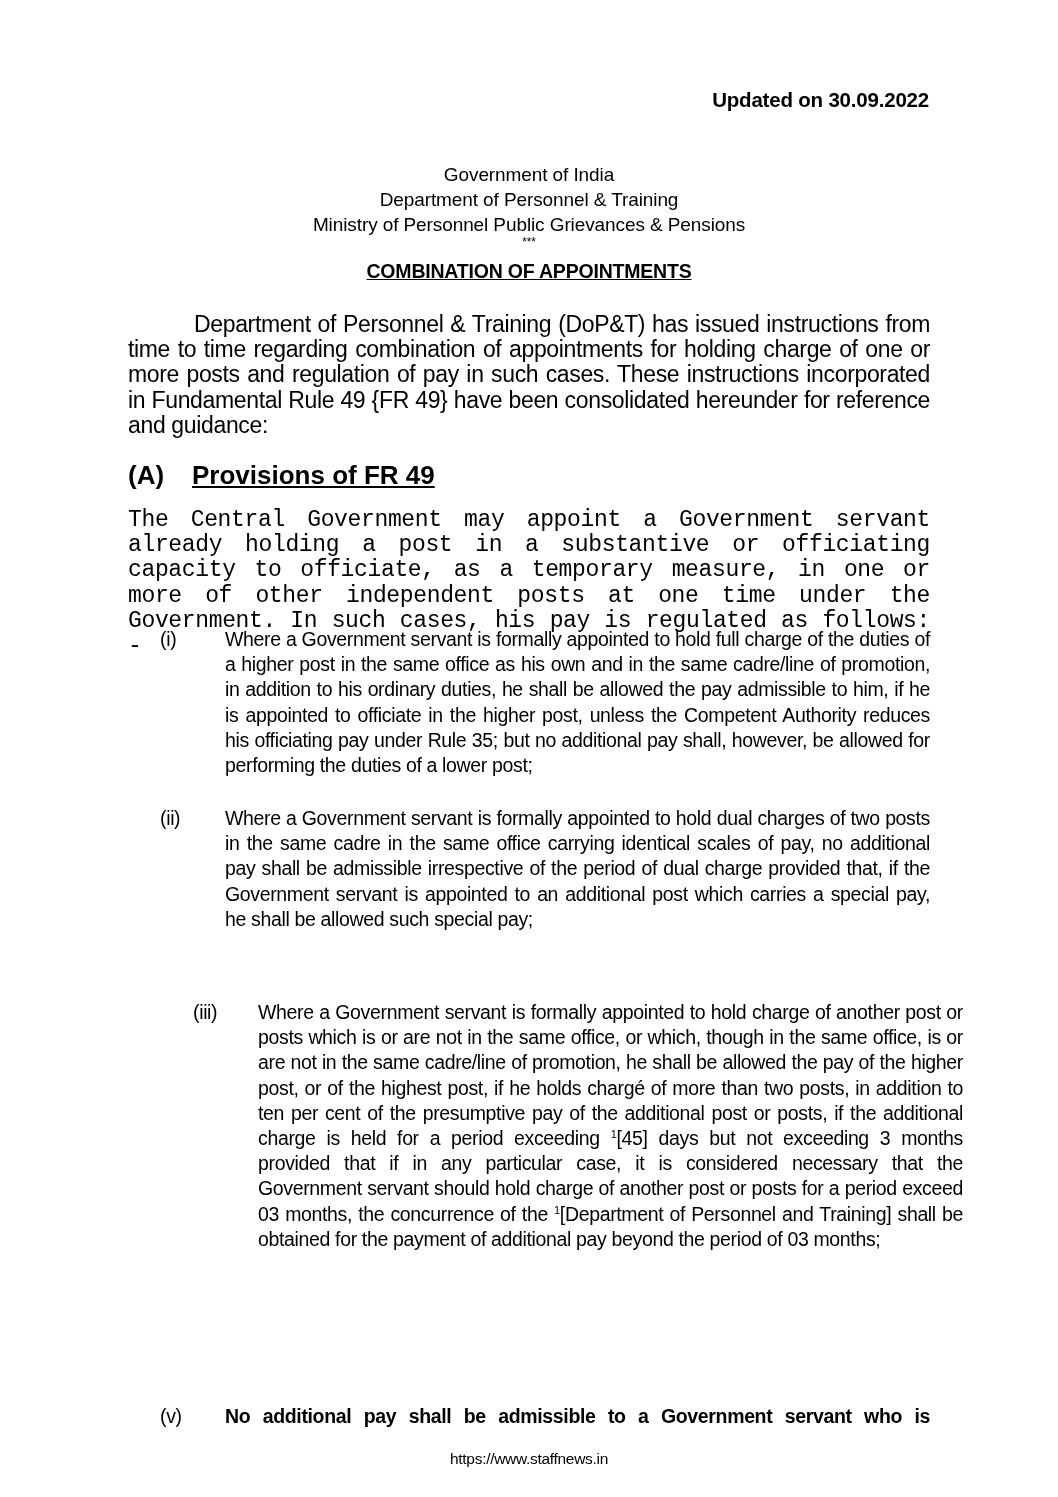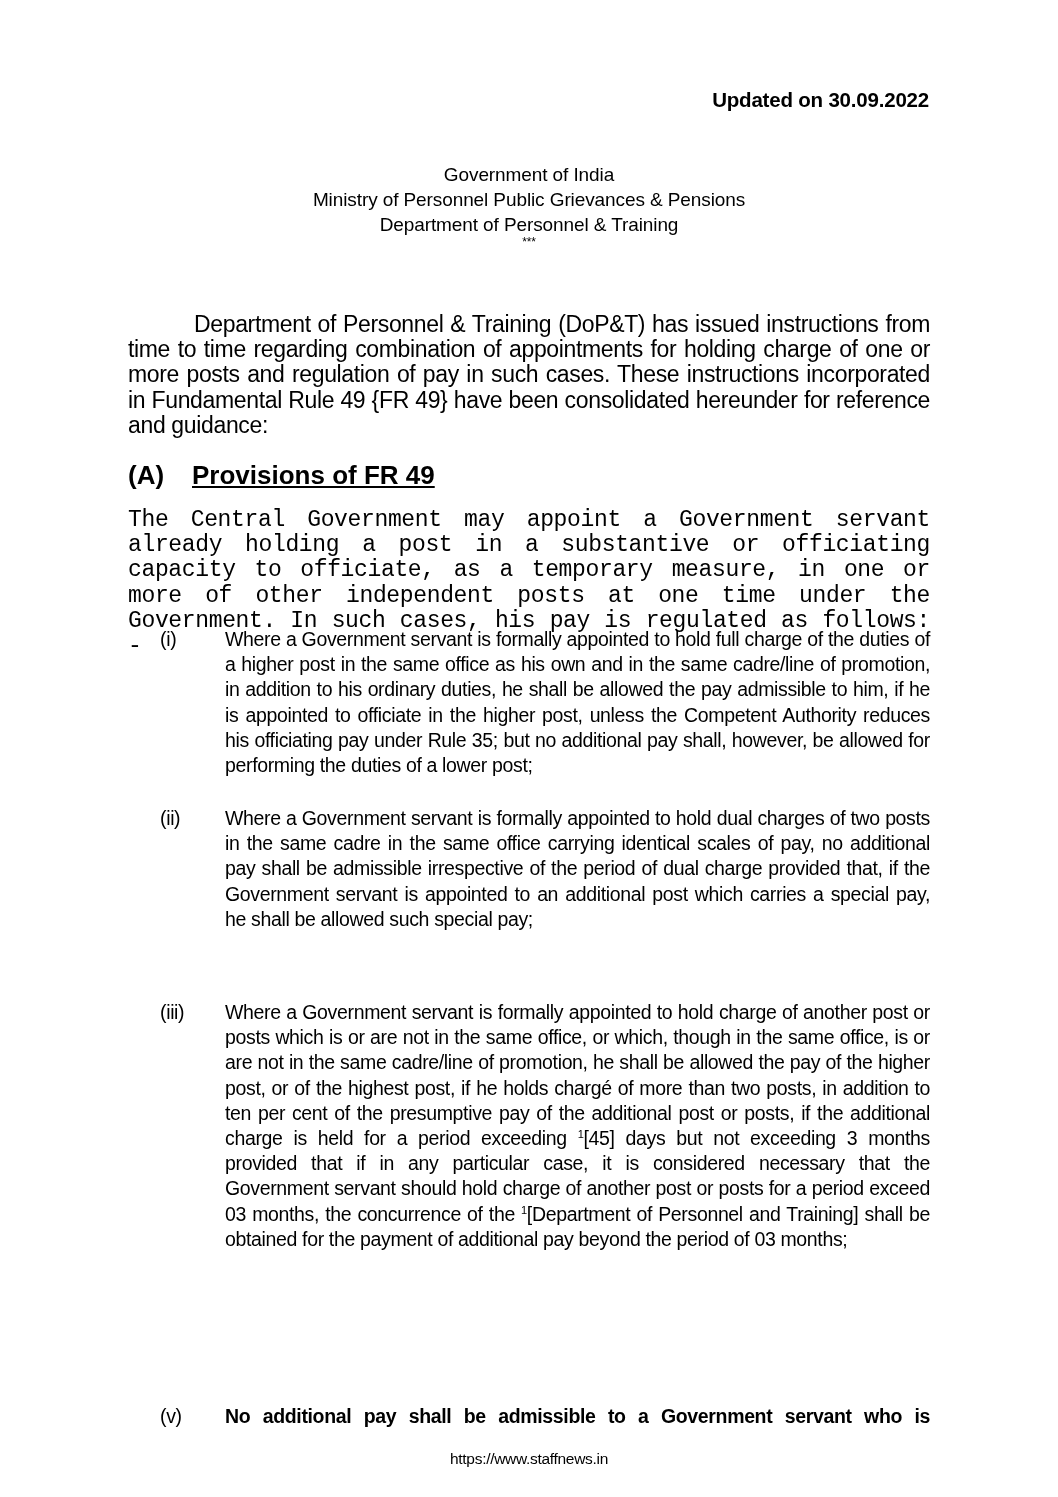--- a/index.html
+++ b/index.html
@@ -47,45 +47,46 @@
 </style>
 </head>
 <body>
 
 <div class="page">
 
   <div class="updated">Updated on 30.09.2022</div>
 
   <div class="header">
     <div>Government of India</div>
+    <div>Department of Personnel &amp; Training</div>
     <div>Ministry of Personnel Public Grievances &amp; Pensions</div>
-    <div>Department of Personnel &amp; Training</div>
     <div class="stars">***</div>
   </div>
 
+  <div class="title">COMBINATION OF APPOINTMENTS</div>
 
   <div class="para intro">Department of Personnel &amp; Training (DoP&amp;T) has issued instructions from time to time regarding combination of appointments for holding charge of one or more posts and regulation of pay in such cases.  These instructions incorporated in Fundamental Rule 49 {FR 49} have been consolidated hereunder for reference and guidance:</div>
 
   <div class="sec-head">
     <span class="label">(A)</span><span class="heading">Provisions of FR 49</span>
   </div>
 
   <div class="para fr49">The Central Government may appoint a Government servant already holding a post in a substantive or officiating capacity to officiate, as a temporary measure, in one or more of other independent posts at one time under the Government. In such cases, his pay is regulated as follows: -</div>
 
   <div class="item" style="top:627px;">
     <span class="num">(i)</span>
     <div class="txt">Where a Government servant is formally appointed to hold full charge of the duties of a higher post in the same office as his own and in the same cadre/line of promotion, in addition to his ordinary duties, he shall be allowed the pay admissible to him, if he is appointed to officiate in the higher post, unless the Competent Authority reduces his officiating pay under Rule 35; but no additional pay shall, however, be allowed for performing the duties of a lower post;</div>
   </div>
 
   <div class="item" style="top:806px;">
     <span class="num">(ii)</span>
     <div class="txt">Where a Government servant is formally appointed to hold dual charges of two posts in the same cadre in the same office carrying identical scales of pay, no additional pay shall be admissible irrespective of the period of dual charge provided that, if the Government servant is appointed to an additional post which carries a special pay, he shall be allowed such special pay;</div>
   </div>
 
-  <div class="item" style="top:1000px;">
+  <div class="item" style="top:1000px;margin-left:33px;">
     <span class="num">(iii)</span>
     <div class="txt"><span>Where a Government servant is formally appointed to hold charge of another post or posts which is or are not in the same office, or which, though in the same office, is or are not in the same  cadre/line of promotion, he shall be allowed the pay of the higher post, or of the highest post, if he holds chargé of more than two posts, in addition to ten per cent of the presumptive pay of the additional post or posts, if the additional charge is held for a period exceeding </span><sup>1</sup><span>[45] days but not exceeding 3 months provided that if in any particular case, it is considered necessary that the Government servant should hold charge of another post or posts for a period exceed 03 months, the concurrence of the </span><sup>1</sup><span>[Department of Personnel and Training] shall be obtained for the payment of additional pay beyond the period of 03 months;</span></div>
   </div>
 
 
   <div class="item" style="top:1404px;">
     <span class="num">(v)</span>
     <div class="txt" style="text-align:justify; text-align-last:justify;font-weight:bold;">No additional pay shall be admissible to a Government servant who is</div>
   </div>
 

